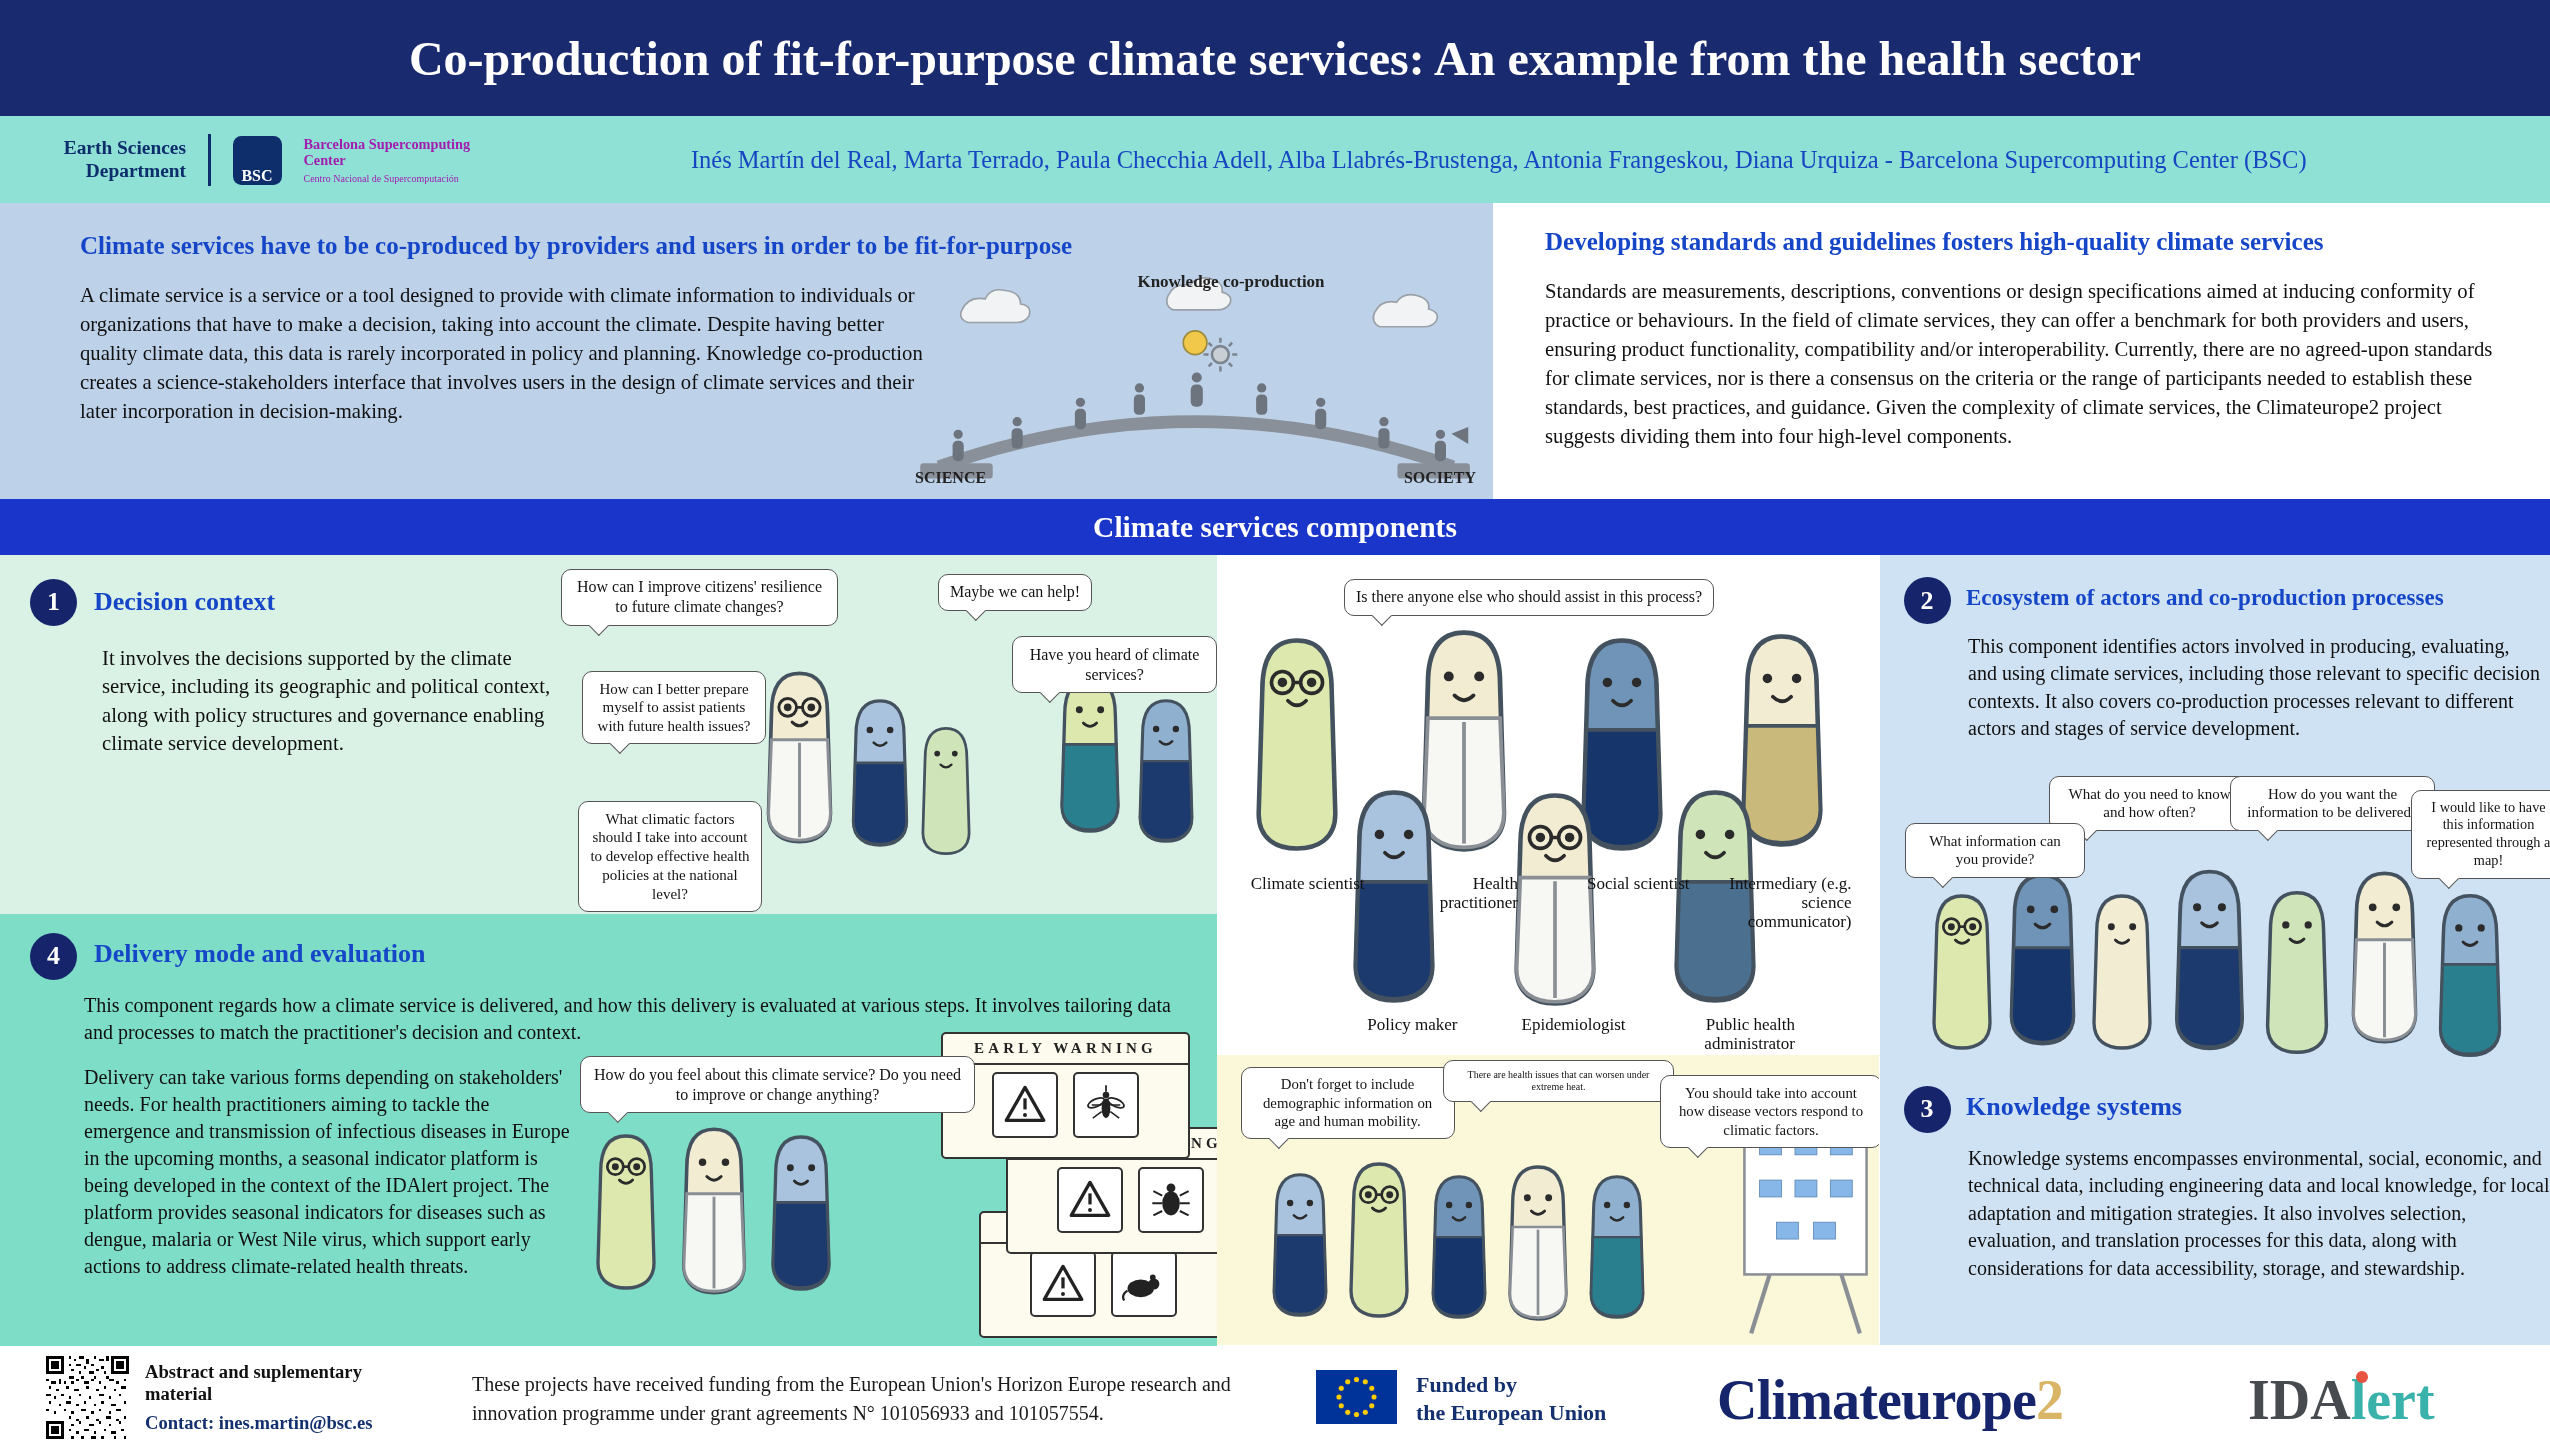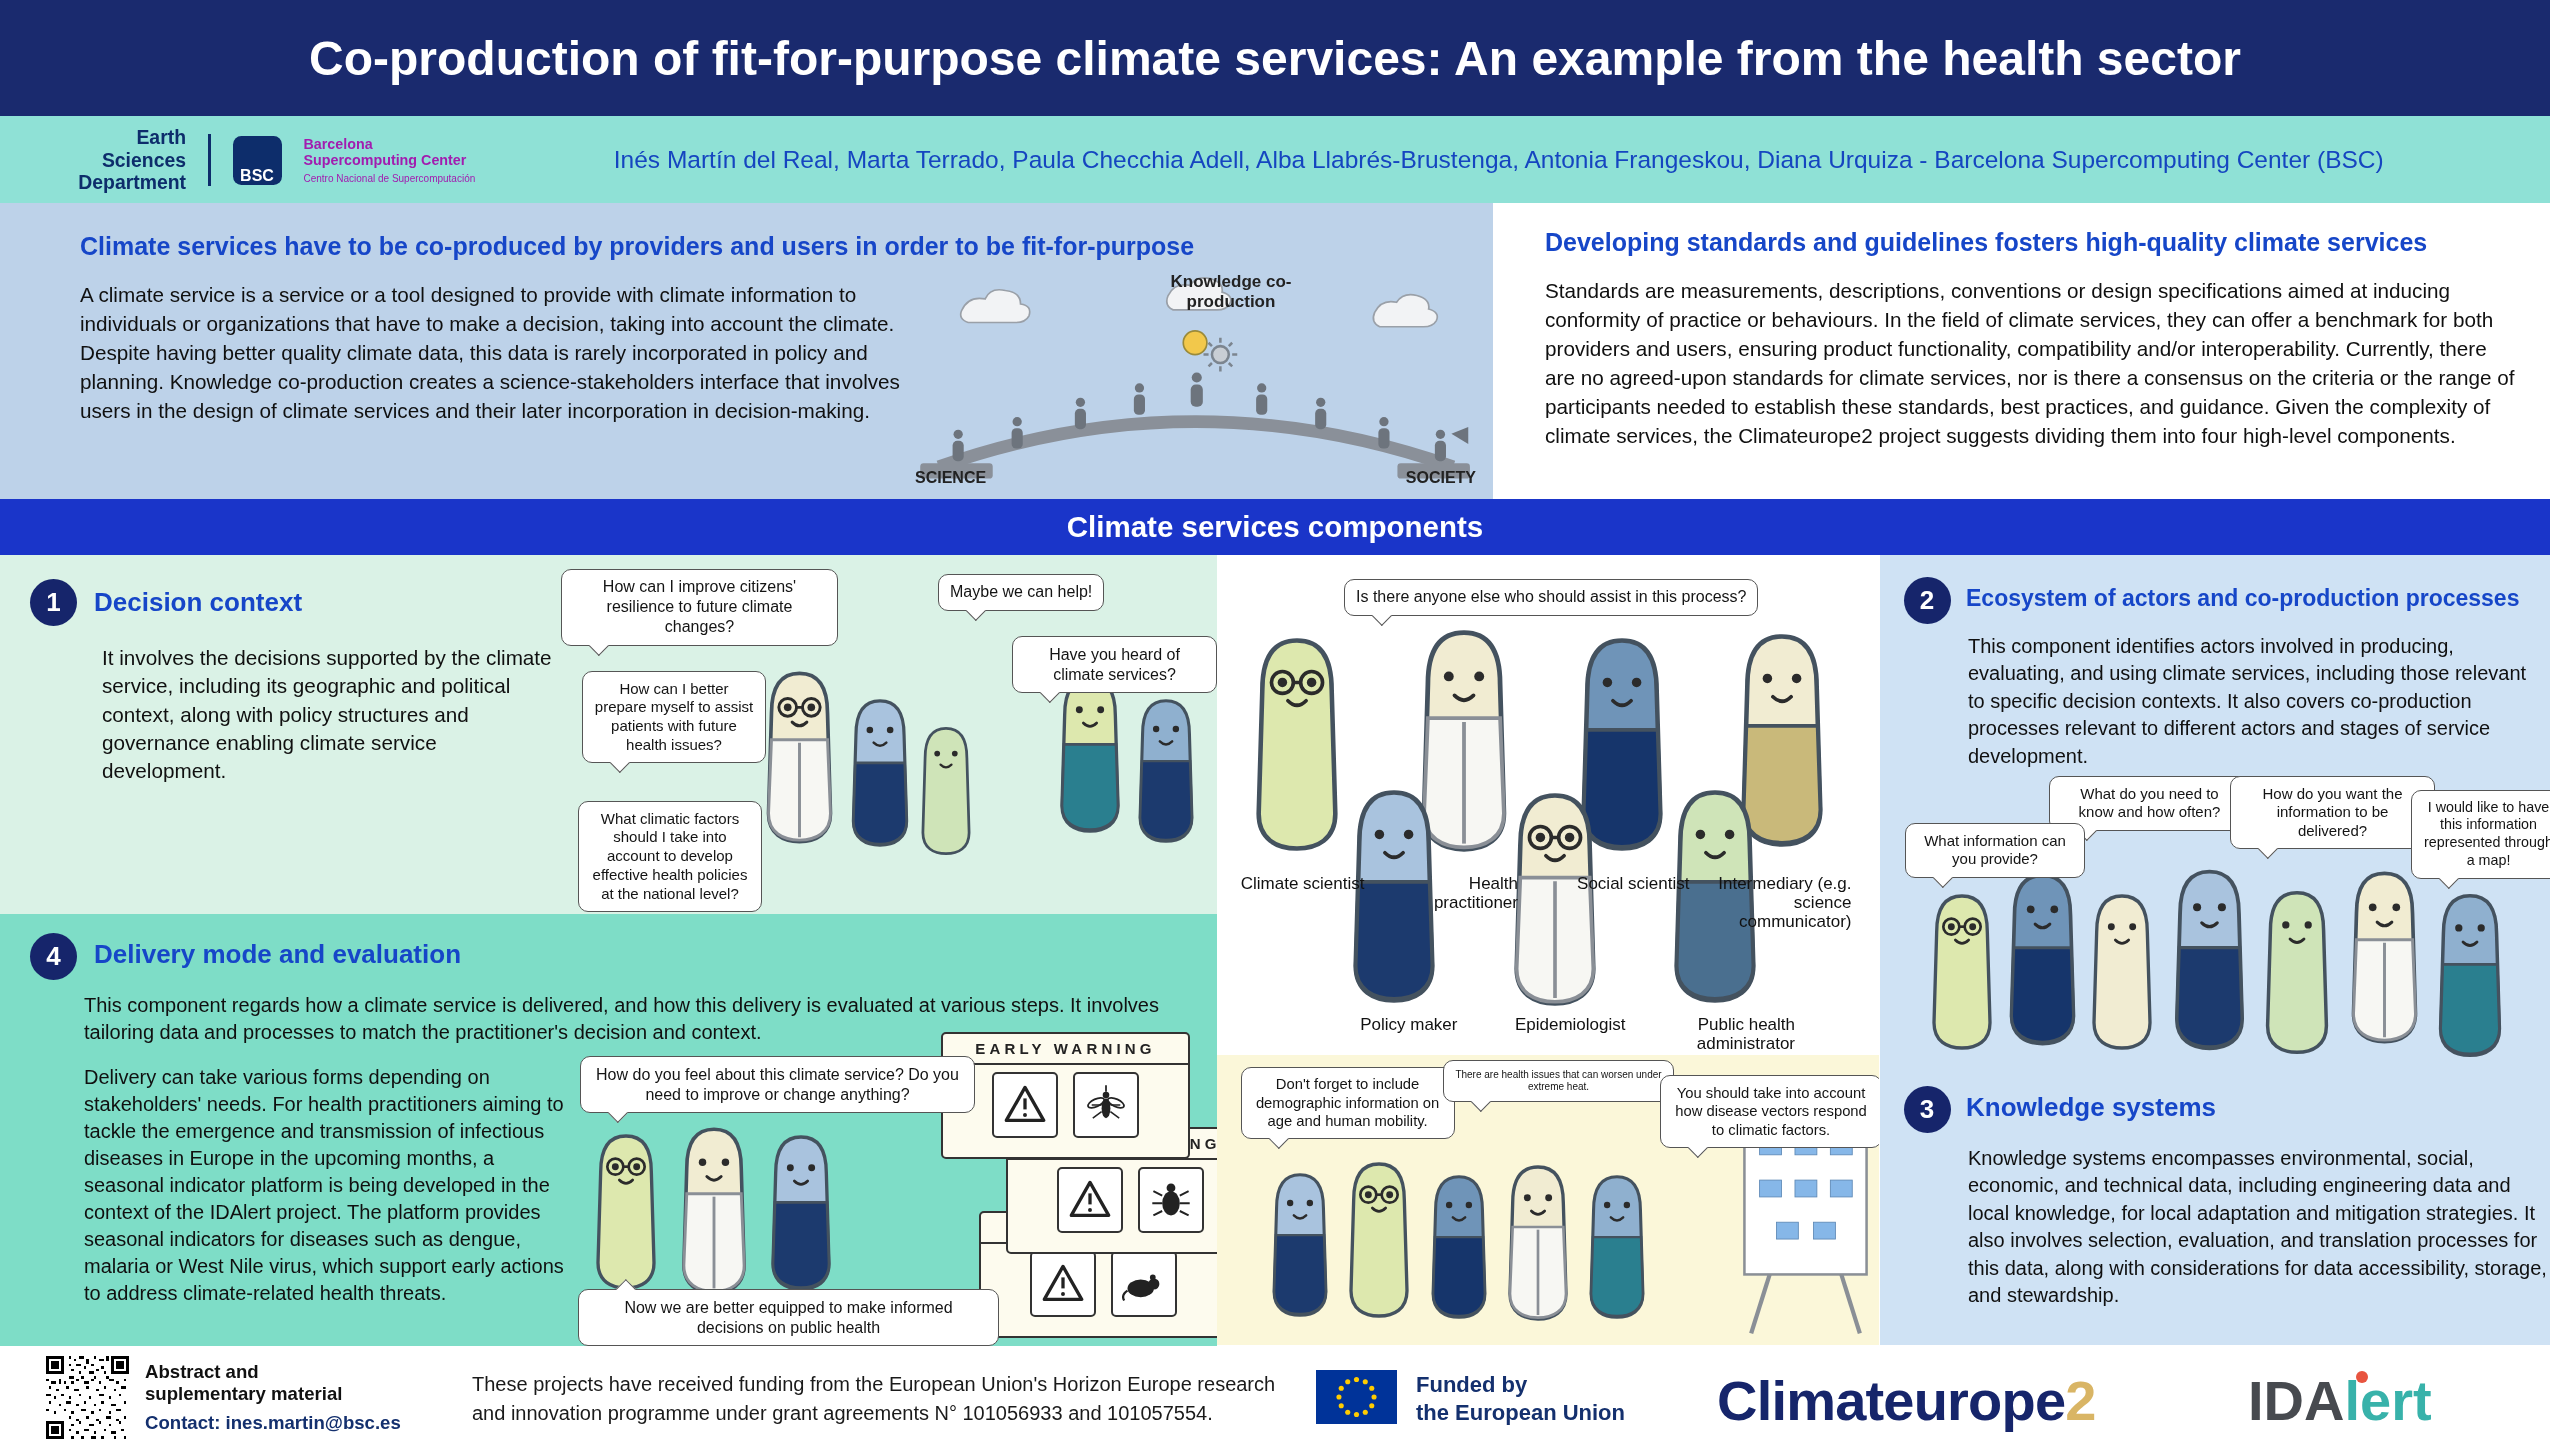--- a/index.html
+++ b/index.html
@@ -1,16 +1,16 @@
 <!DOCTYPE html>
 <html style="font-size:13.5px"><head>
 <meta charset="utf-8">
 <style>
   html,body{margin:0;padding:0}
-  #poster{position:relative;width:2550px;height:1450px;background:#fff;font-family:Liberation Sans, sans-serif;overflow:hidden}
+  #poster{position:relative;width:2550px;height:1450px;background:#fff;font-family:Liberation Serif, serif;overflow:hidden}
 
   
   #header{position:absolute;left:0;top:0;width:100%;height:116px;background:#1a2a6e;display:flex;align-items:center;justify-content:center}
   #header .title{color:#fff;font-size:48px;font-weight:bold}
   #authors-bar{position:absolute;left:0;top:116px;width:100%;height:88px;background:#8fe1d6;display:flex;align-items:center;gap:22px;padding:0 59px;box-sizing:border-box}
   .dept{color:#0d2d6b;font-size:19.4px;font-weight:600;line-height:1.18;text-align:right}
   .vdiv{width:2.5px;height:52px;background:#0d2d6b}
   .bsc-mark{width:49px;height:49px;background:#0d2d6b;border-radius:8.4px;color:#fff;display:flex;align-items:flex-end;justify-content:center;font-weight:bold;font-size:16px;flex:0 0 auto}
   .bsc-text{color:#a21caf;line-height:1.12}
   .bsc-name{font-weight:bold;font-size:14.3px;width:181px}
@@ -296,21 +296,20 @@
       </svg>
     <svg class="char" viewBox="0 0 60 120" style="left:671px;top:211px;width:86px;height:172px;color:#f1ecd2">
         <use href="#sym-person"></use>
         <use href="#sym-coat"></use>
       </svg>
     <svg class="char" viewBox="0 0 60 120" style="left:761px;top:219px;width:80px;height:160px;color:#a9c3de">
         <use href="#sym-person"></use>
         <use href="#sym-shirt" style="color:#1c3a6e"></use>
       </svg>
 
-    <div class="bubble t-u" style="left:578px;top:375px;width:397px">Now we are better equipped to make informed decisions on public health</div>
 
     <div class="warn-card" style="left:941px;top:118px;z-index:5">
       <div class="warn-head">EARLY WARNING</div>
       <div class="warn-body">
         <div class="warn-box">
           <svg viewBox="0 0 40 40" width="44" height="44">
               <path d="M20 4 L37 34 H3 Z" fill="none" stroke="#222" stroke-width="3" stroke-linejoin="round"></path>
               <line x1="20" y1="14" x2="20" y2="24" stroke="#222" stroke-width="3"></line>
               <circle cx="20" cy="29" r="1.8" fill="#222"></circle>
             </svg>

